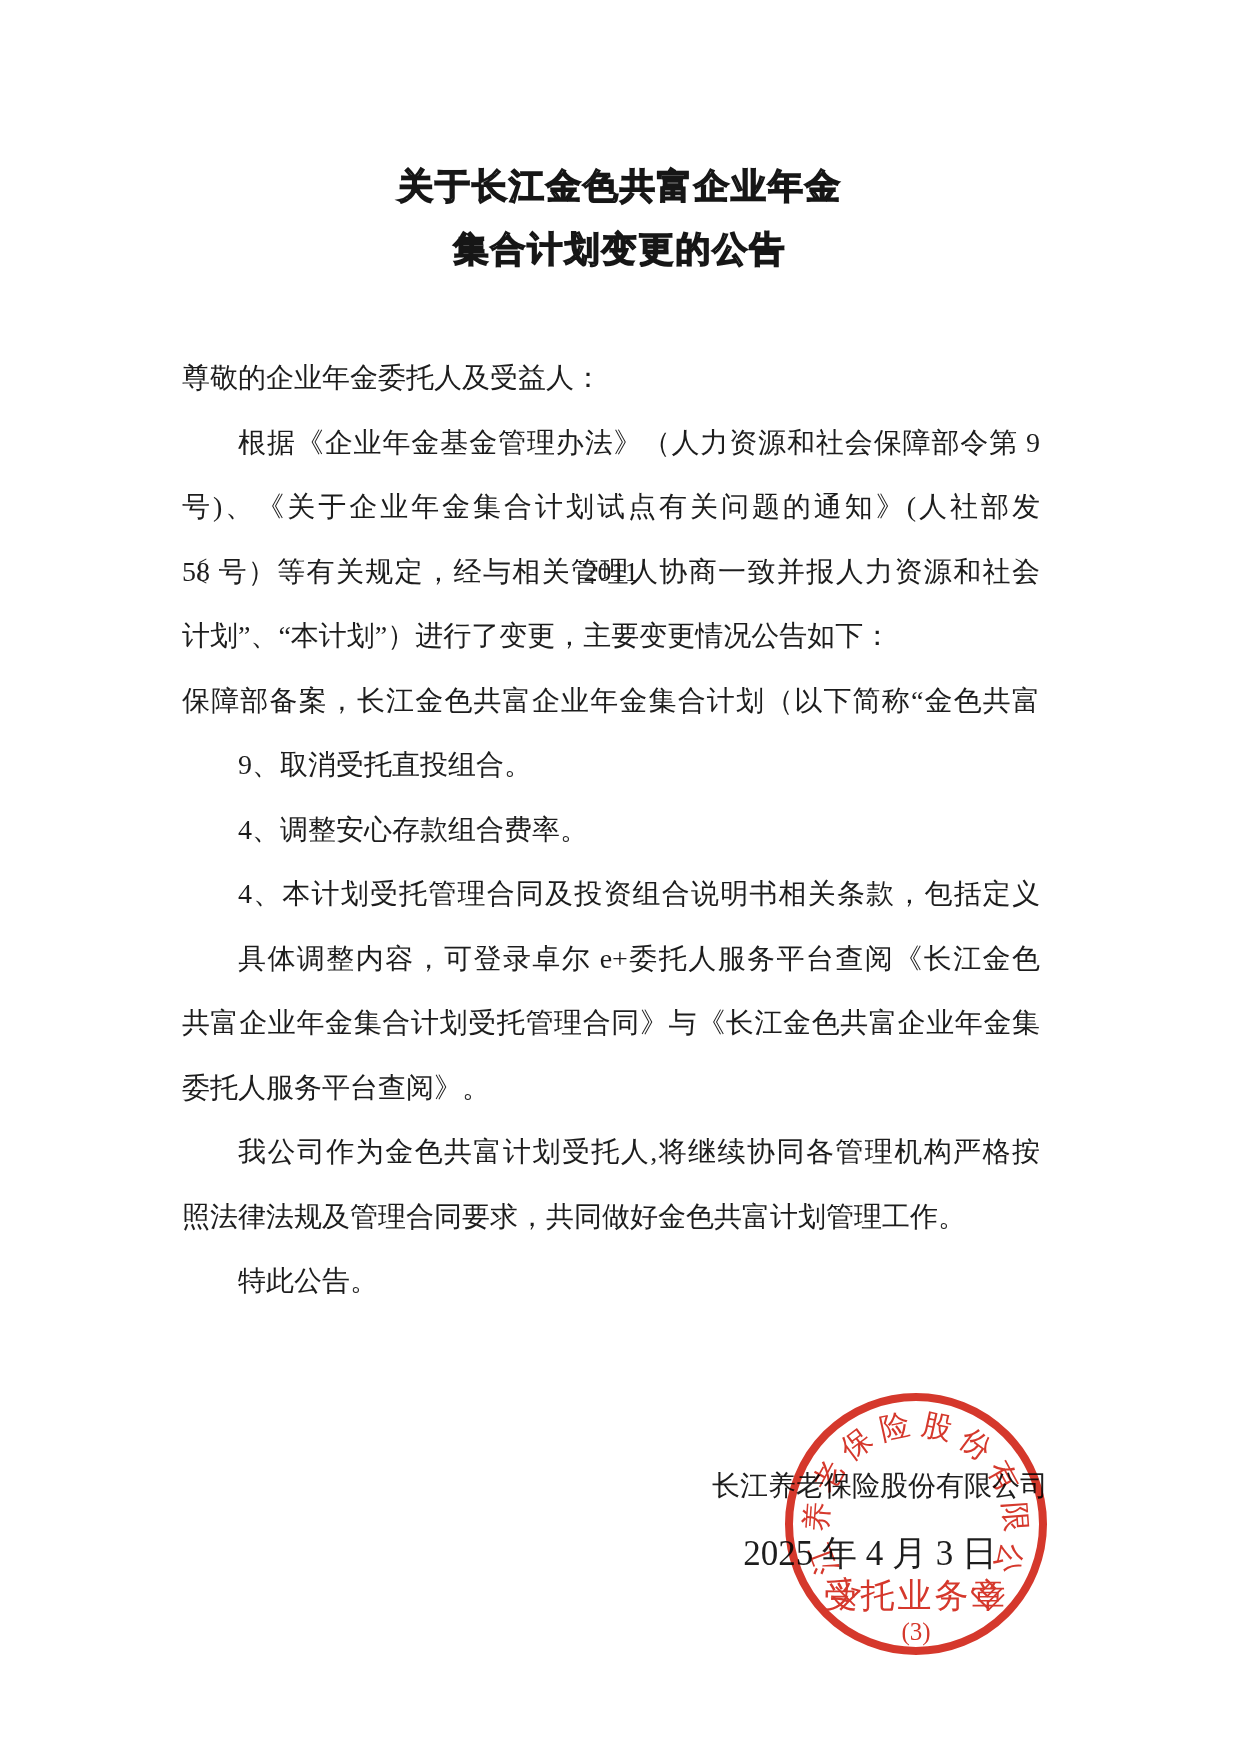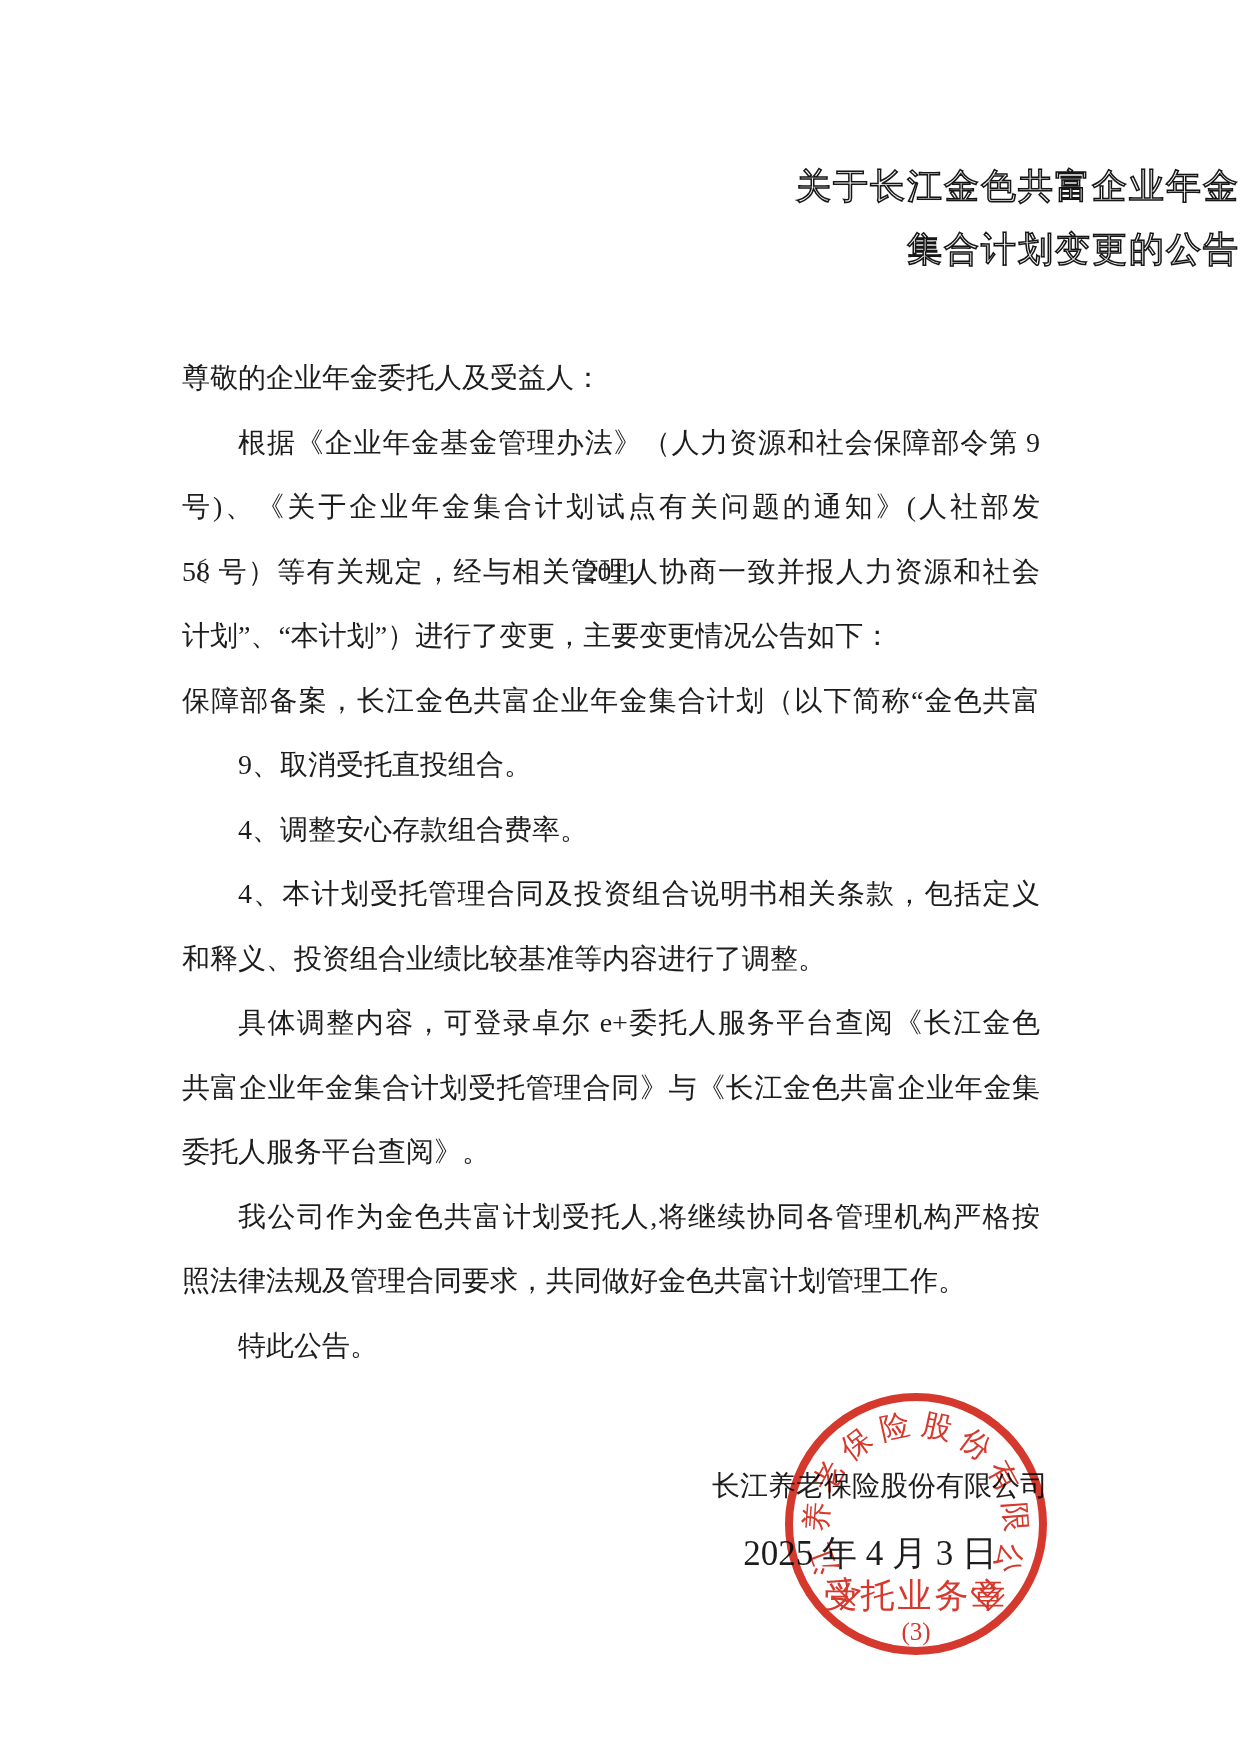--- a/index.html
+++ b/index.html
@@ -5,26 +5,25 @@
   :root { --seal-color:#d2291c; --ink:#1d1d1d; }
   html,body { margin:0; padding:0; background:#ffffff; }
   .page {
     position:relative; width:1240px; height:1754px; background:#ffffff;
     overflow:hidden; font-family:"Liberation Serif","DejaVu Serif",serif;
     color:var(--ink);
   }
   
   .title-block { position:absolute; top:155px; left:0; width:100%; text-align:center; }
   .title-line {
-    font-size:35px; line-height:63px; font-weight:400; letter-spacing:2px;
+    font-size:35px; line-height:63px; font-weight:700; letter-spacing:2px;
     color:#f7f7f7;
     -webkit-text-stroke:1.5px #161616;
     text-shadow:0 0 1px #161616;
     font-family:"Liberation Serif","DejaVu Serif",serif;
-    text-align:right;
   }
   
   .body-block { position:absolute; top:346px; left:182px; width:858px; }
   .line {
     height:64.5px; line-height:64.5px; font-size:28px; color:var(--ink);
     white-space:nowrap;
   }
   .line.justify { white-space:normal; text-align:justify; text-align-last:justify; }
   .line.indent { text-indent:56px; }
   
@@ -70,21 +69,20 @@
   <div class="body-block">
       <div class="line">尊敬的企业年金委托人及受益人：</div>
       <div class="line indent justify">根据《企业年金基金管理办法》（人力资源和社会保障部令第 9</div>
       <div class="line justify">号)、《关于企业年金集合计划试点有关问题的通知》(人社部发〔2011〕</div>
       <div class="line justify">58 号）等有关规定，经与相关管理人协商一致并报人力资源和社会</div>
       <div class="line">计划”、“本计划”）进行了变更，主要变更情况公告如下：</div>
       <div class="line justify">保障部备案，长江金色共富企业年金集合计划（以下简称“金色共富</div>
       <div class="line indent">9、取消受托直投组合。</div>
       <div class="line indent">4、调整安心存款组合费率。</div>
       <div class="line indent justify">4、本计划受托管理合同及投资组合说明书相关条款，包括定义</div>
-      <div class="line">和释义、投资组合业绩比较基准等内容进行了调整。</div>
       <div class="line indent justify">具体调整内容，可登录卓尔 e+委托人服务平台查阅《长江金色</div>
       <div class="line justify">共富企业年金集合计划受托管理合同》与《长江金色共富企业年金集</div>
       <div class="line">委托人服务平台查阅》。</div>
       <div class="line indent justify">我公司作为金色共富计划受托人,将继续协同各管理机构严格按</div>
       <div class="line">照法律法规及管理合同要求，共同做好金色共富计划管理工作。</div>
       <div class="line indent">特此公告。</div>
     </div>
 
   <div class="signature">长江养老保险股份有限公司</div>
   <div class="doc-date">2025 年 4 月 3 日</div>

